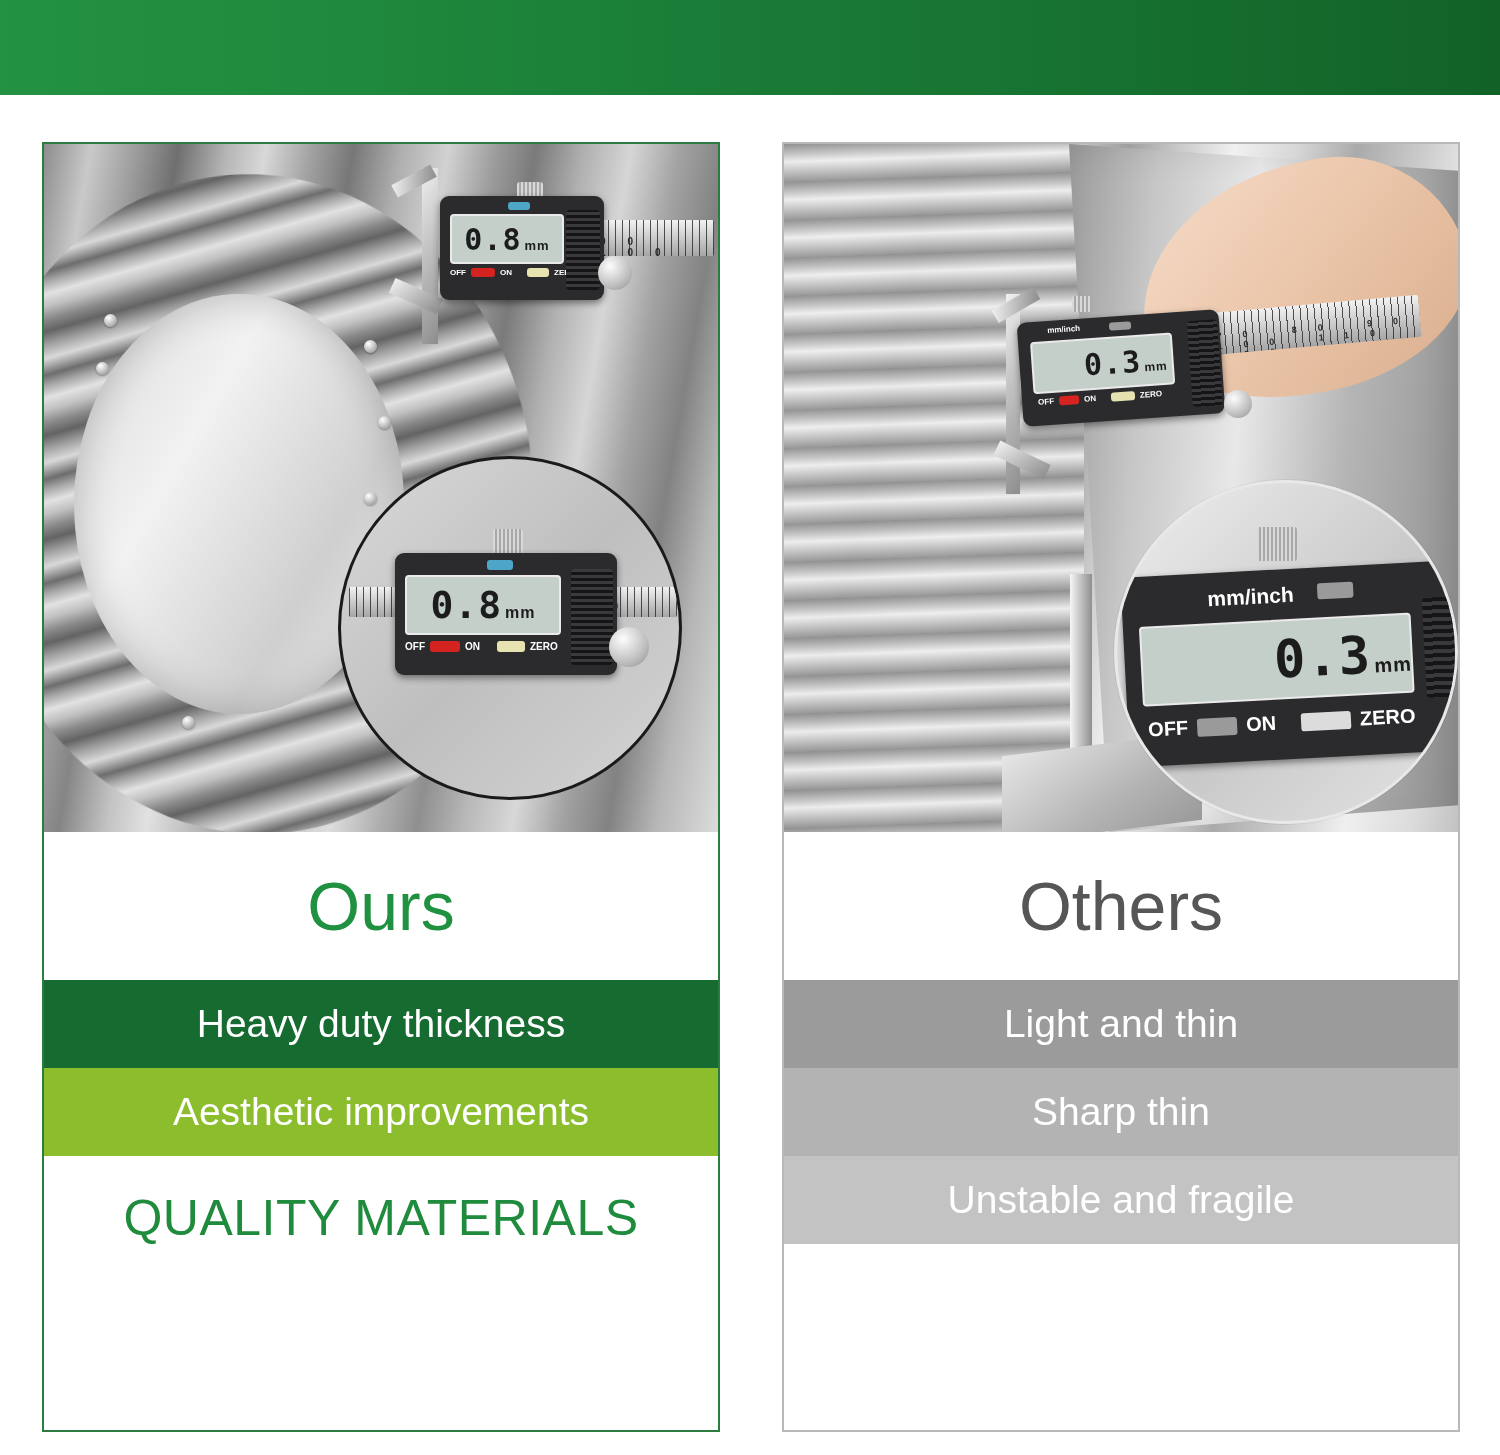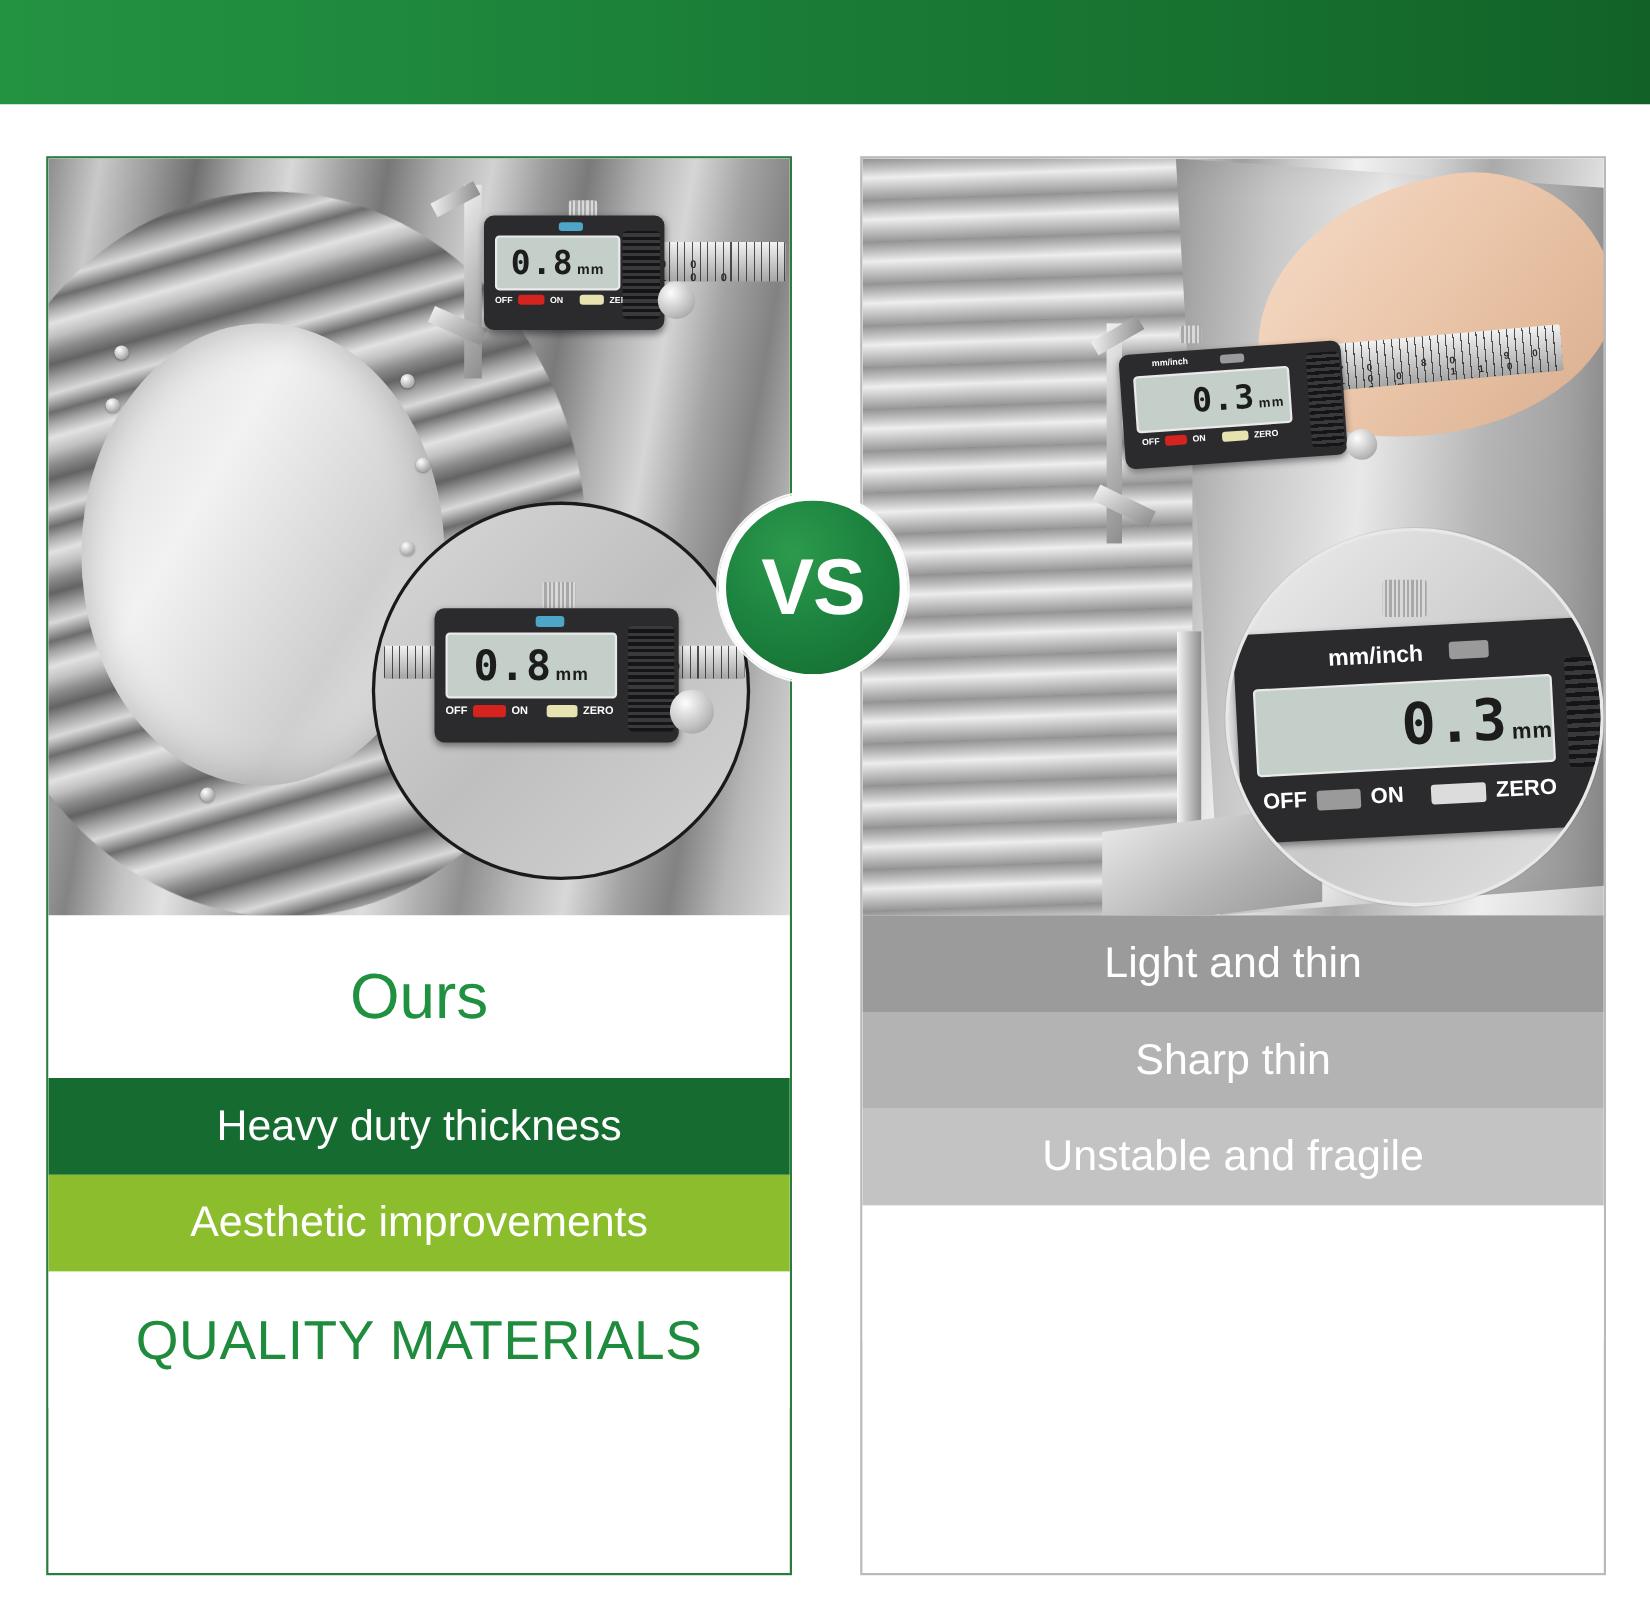--- a/index.html
+++ b/index.html
@@ -255,21 +255,21 @@
 
   
   .heading {
     height: 148px;
     display: flex;
     align-items: center;
     justify-content: center;
     background: #ffffff;
   }
   .heading-text {
-    font-size: 58px;
+    font-size: 68px;
     line-height: 1;
     font-weight: normal;
   }
   .heading-ours { color: #1f9140; }
   .heading-others { color: #565656; }
 
   .feature-row {
     display: flex;
     align-items: center;
     justify-content: center;
@@ -499,31 +499,31 @@
             <span class="sw" style="background:#dcdcdc; width:50px; height:18px; margin-left:16px;"></span>
             <span>ZERO</span>
           </div>
 
           <div style="position:absolute; right:-2px; top:36px; width:32px; height:100px;
                       background: repeating-linear-gradient(0deg,#151517 0 4px,#3a3a3d 4px 8px); border-radius:4px;"></div>
         </div>
       </div>
     </div>
 
+    <div class="heading">
+      <span class="heading-text heading-others">Others</span>
+    </div>
 
     <div class="feature-row" style="background:#9b9b9b;">
       <span>Light and thin</span>
     </div>
     <div class="feature-row" style="background:#b3b3b3;">
       <span>Sharp thin</span>
     </div>
     <div class="feature-row" style="background:#c3c3c3;">
       <span>Unstable and fragile</span>
     </div>
 
     <div class="blank-row"></div>
   </div>
 
-  <div class="vs-badge">
-    <span class="vs-text">VS</span>
-  </div>
 
 </div>
 
 </body></html>

